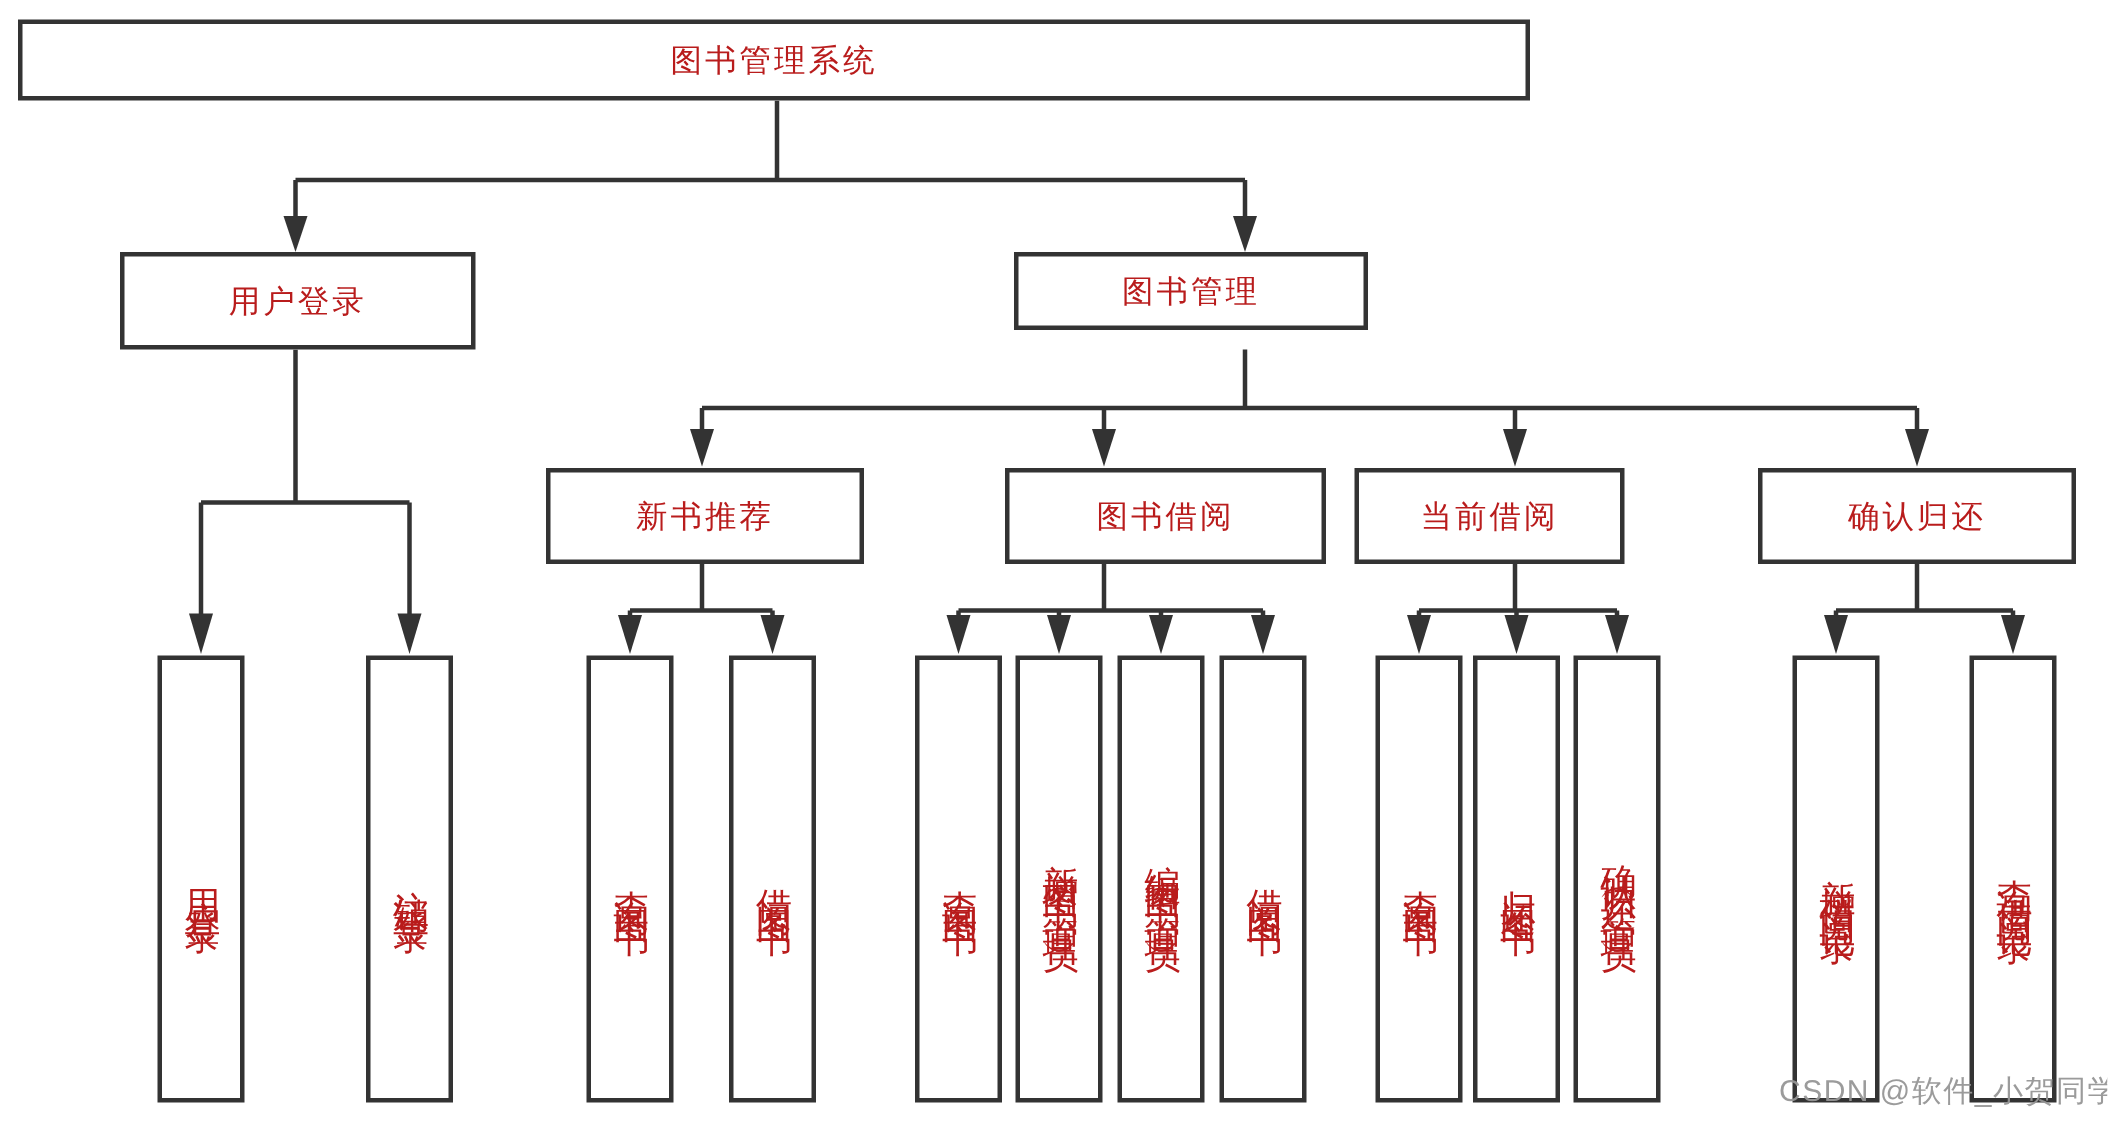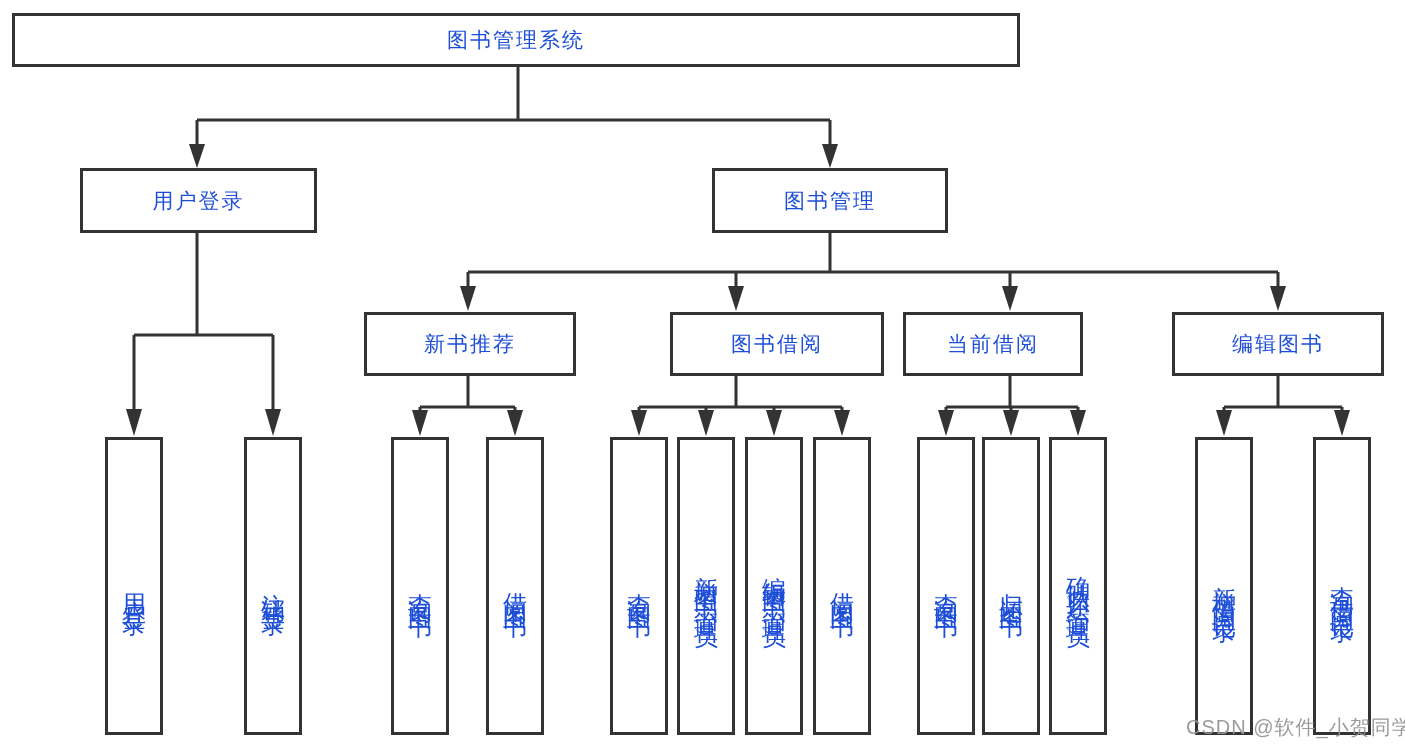--- a/index.html
+++ b/index.html
@@ -26,27 +26,27 @@
   }
   svg.connectors polygon { fill: #333333; stroke: none; }
 
   .node {
     position: absolute;
     border: 3px solid #333333;
     background: #ffffff;
     display: flex;
     align-items: center;
     justify-content: center;
-    color: #1d4ed8;
+    color: #b91c1c;
   }
   .node.h-box { font-size: 21px; letter-spacing: 2px; }
 
   .node.root  { left: 12px;  top: 13px;  width: 1008px; height: 54px; }
   .node.l2a   { left: 80px;  top: 168px; width: 237px;  height: 65px; }
-  .node.l2b   { left: 712px; top: 168px; width: 236px;  height: 65px; }
+  .node.l2b   { left: 676px; top: 168px; width: 236px;  height: 52px; }
 
   .node.l3 { top: 312px; height: 64px; }
   .node.l3a { left: 364px;  width: 212px; }
   .node.l3b { left: 629px;  width: 214px; margin-left: 41px; }
   .node.l3c { left: 903px;  width: 180px; }
   .node.l3d { left: 1172px; width: 212px; }
 
   .node.leaf {
     top: 437px;
     height: 298px;
@@ -125,21 +125,21 @@
   </svg>
 
   <div class="node root h-box">图书管理系统</div>
 
   <div class="node l2a h-box">用户登录</div>
   <div class="node l2b h-box">图书管理</div>
 
   <div class="node l3 l3a h-box">新书推荐</div>
   <div class="node l3 l3b h-box">图书借阅</div>
   <div class="node l3 l3c h-box">当前借阅</div>
-  <div class="node l3 l3d h-box">编辑图书</div>
+  <div class="node l3 l3d h-box">确认归还</div>
 
   <div class="node leaf" style="left:105px">用户登录</div>
   <div class="node leaf" style="left:244px">注销登录</div>
 
   <div class="node leaf" style="left:391px">查询图书</div>
   <div class="node leaf" style="left:486px">借阅图书</div>
 
   <div class="node leaf" style="left:610px">查询图书</div>
   <div class="node leaf" style="left:677px">新增图书（管理员）</div>
   <div class="node leaf" style="left:745px">编辑图书（管理员）</div>

